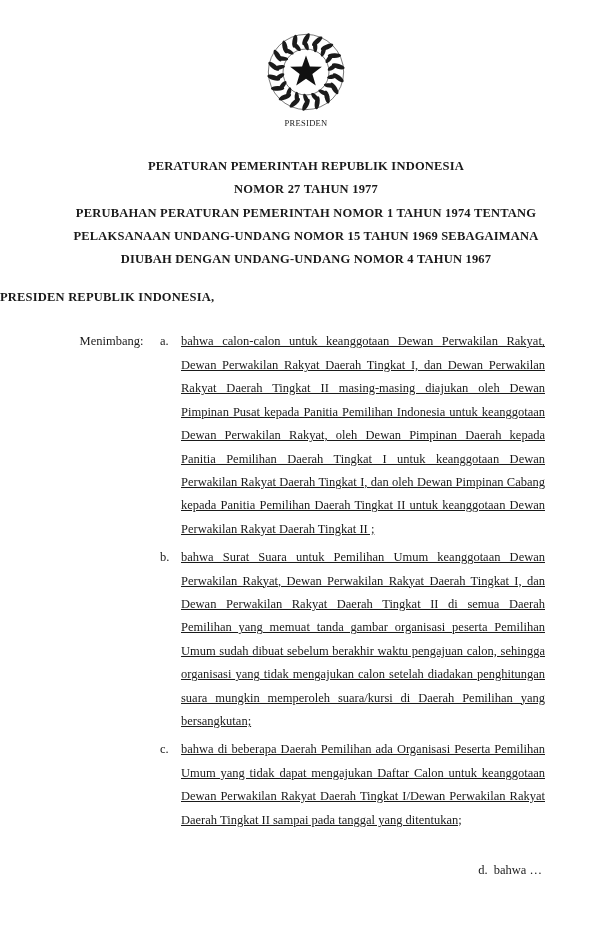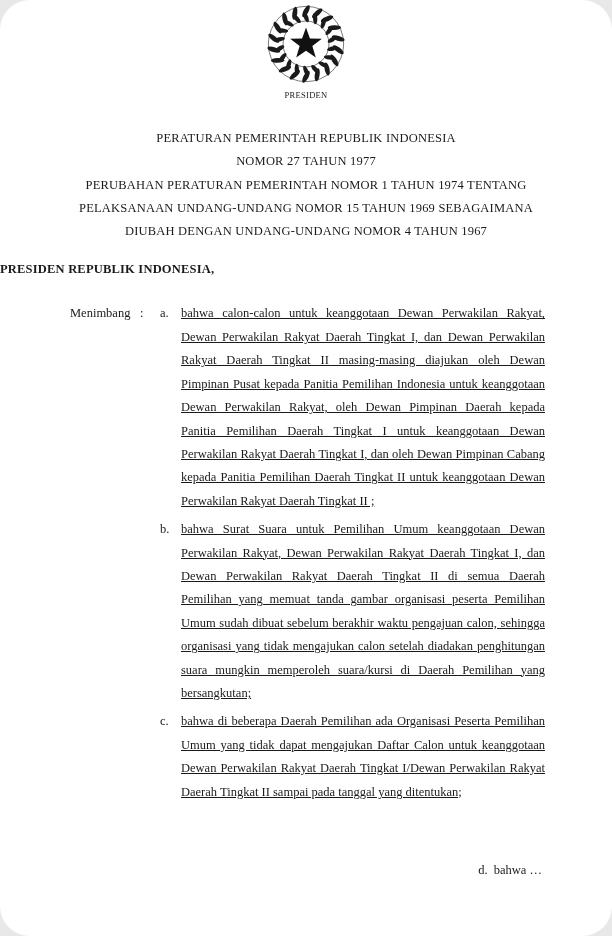--- a/index.html
+++ b/index.html
@@ -3,38 +3,38 @@
 <meta charset="utf-8">
 <style>
   html, body { margin: 0; padding: 0; background: #e8e8e8; }
   .page {
     width: 612px;
     height: 936px;
     margin: 0 auto;
     background: #ffffff;
     position: relative;
     box-sizing: border-box;
+    padding-top: 28px;
     font-family: "Liberation Serif", "DejaVu Serif", serif;
     color: #1a1a1a;
     overflow: hidden;
-    border-radius: 30px;
   }
   .emblem-wrap { width: 88px; height: 88px; margin: 0 auto; }
   .emblem-wrap svg { width: 100%; height: 100%; }
   .letterhead { text-align: center; font-size: 8.5px; line-height: 11px; letter-spacing: 0.3px; margin-top: 2px; }
-  .title-block { text-align: center; font-weight: normal; font-size: 12.5px; margin-top: 26px; }
+  .title-block { text-align: center; font-weight: bold; font-size: 12.5px; margin-top: 26px; }
   .title-block .t-line { line-height: 23.3px; letter-spacing: 0.2px; }
   .salutation { font-weight: bold; font-size: 12.5px; margin-top: 19px; letter-spacing: 0.2px; }
   .menimbang {
     display: flex;
     margin: 25px 67px 0 70px;
     font-size: 12.5px;
     line-height: 23.4px;
   }
-  .m-label { flex: 0 0 70px; }
+  .m-label { flex: 0 0 70px; text-align: right; }
   .m-colon { flex: 0 0 20px; }
   .m-items { flex: 1; }
   .c-item { display: flex; margin-bottom: 5px; }
   .c-marker { flex: 0 0 21px; }
   .c-text { flex: 1; text-align: justify; text-decoration: underline; }
   .catchword {
     position: absolute;
     top: 863px;
     right: 70px;
     font-size: 12.5px;

